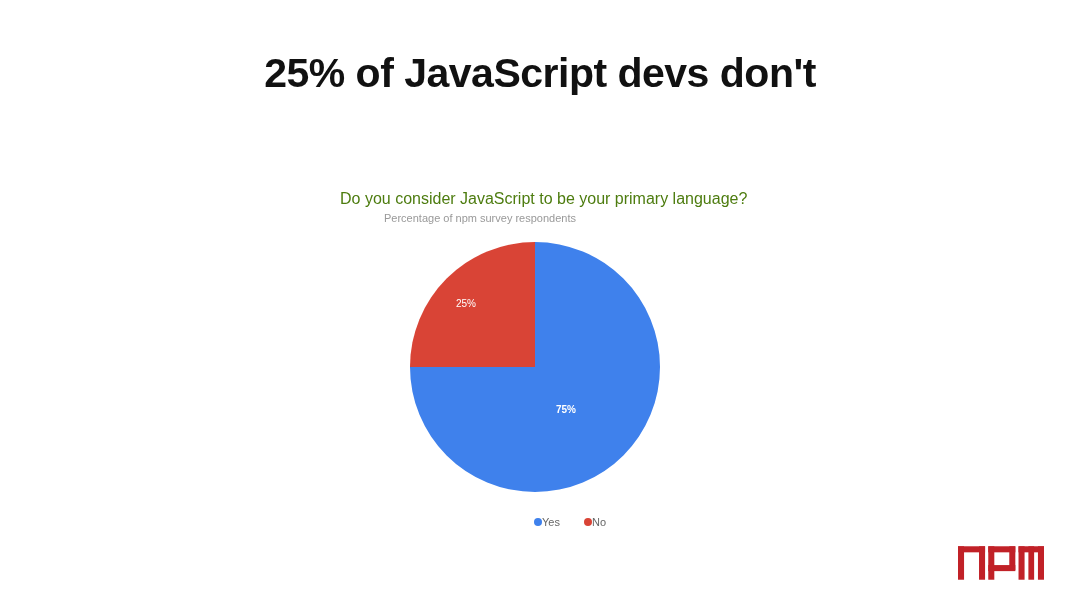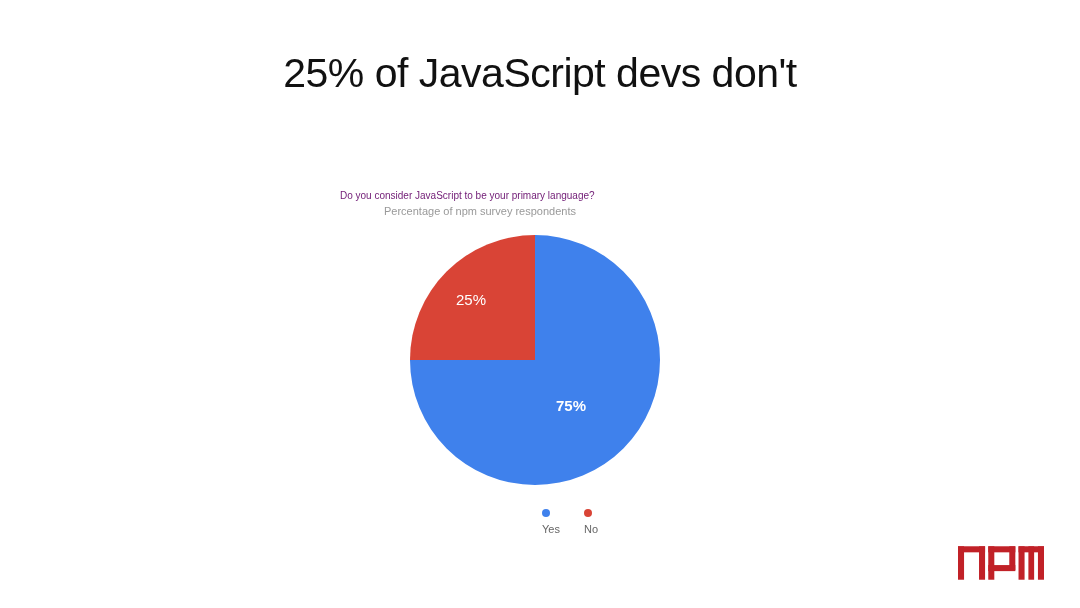--- a/index.html
+++ b/index.html
@@ -7,65 +7,65 @@
       width: 1080px;
       height: 608px;
       background: #fff;
       font-family: -apple-system, BlinkMacSystemFont, 'Segoe UI', Arial, sans-serif;
       position: relative;
       overflow: hidden;
     }
     .headline {
       text-align: center;
       font-size: 41px;
-      font-weight: 400;
+      font-weight: 700;
       color: #111;
       line-height: 1.25;
       padding-top: 48px;
       letter-spacing: -0.5px;
     }
     .chart-area {
       position: absolute;
       left: 340px;
       top: 190px;
       width: 420px;
     }
     .chart-title {
-      font-size: 10px;
-      color: #701a75;
+      font-size: 16px;
+      color: #4d7c0f;
       margin-bottom: 4px;
     }
     .chart-subtitle {
       font-size: 11px;
       color: #999;
       margin-bottom: 18px;
       margin-left: 44px;
     }
     .pie-wrap {
       position: relative;
       width: 250px;
       height: 250px;
       margin-left: 70px;
     }
     .pie-wrap svg { display: block; }
     .slice-label {
       position: absolute;
       color: #fff;
-      font-size: 15px;
+      font-size: 10px;
     }
     .legend {
       display: flex;
       gap: 24px;
       justify-content: center;
       margin-top: 24px;
       margin-left: 40px;
       font-size: 11px;
       color: #666;
     }
-    .legend-item { display: flex; gap: 6px; flex-direction: column; }
+    .legend-item { display: flex; align-items: center; gap: 0; }
     .legend-swatch { width: 8px; height: 8px; border-radius: 50%; }
     .npm-logo {
       position: absolute;
       right: 36px;
       bottom: 28px;
       width: 86px;
       height: 34px;
     }
   </style>
 </head>

